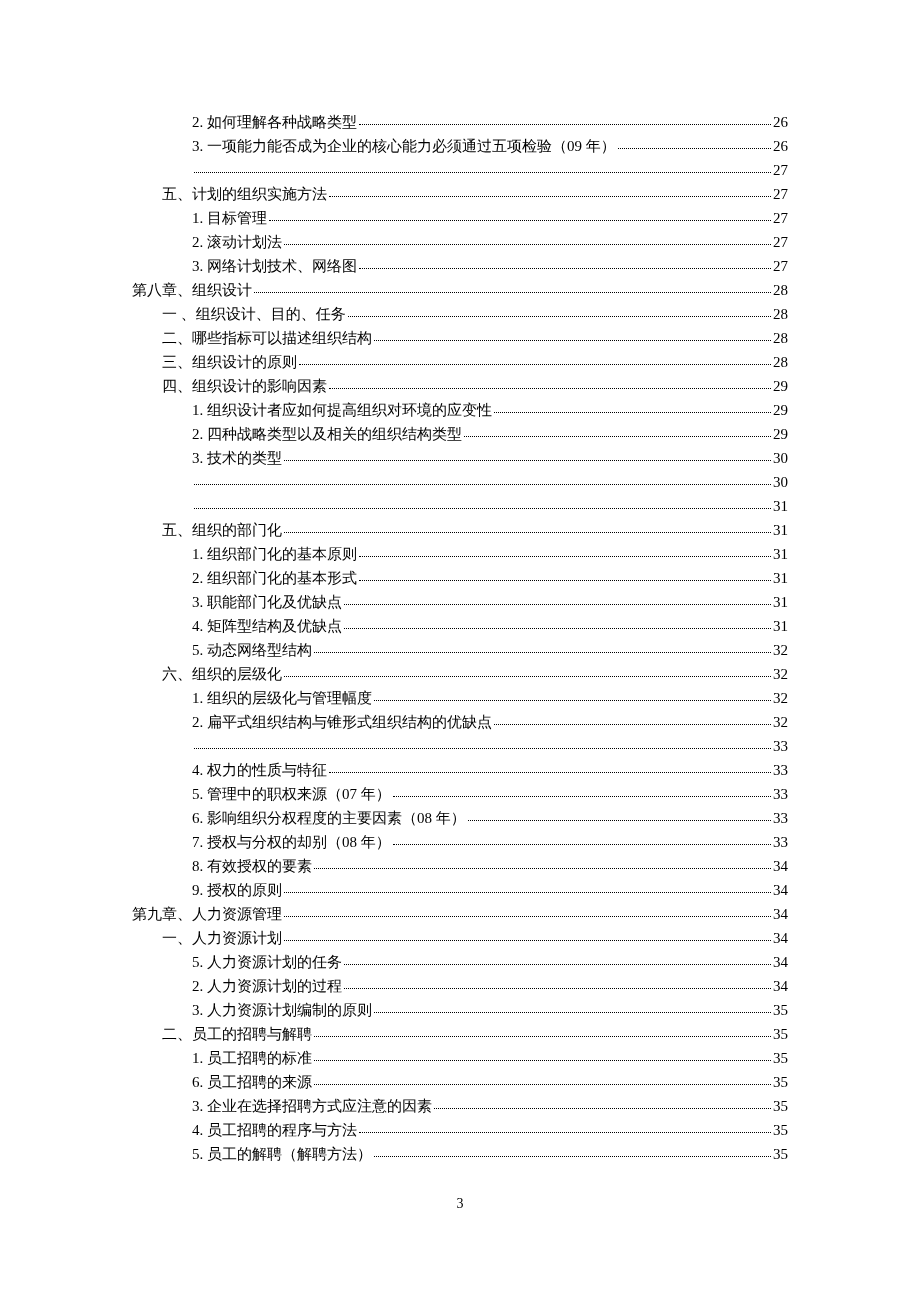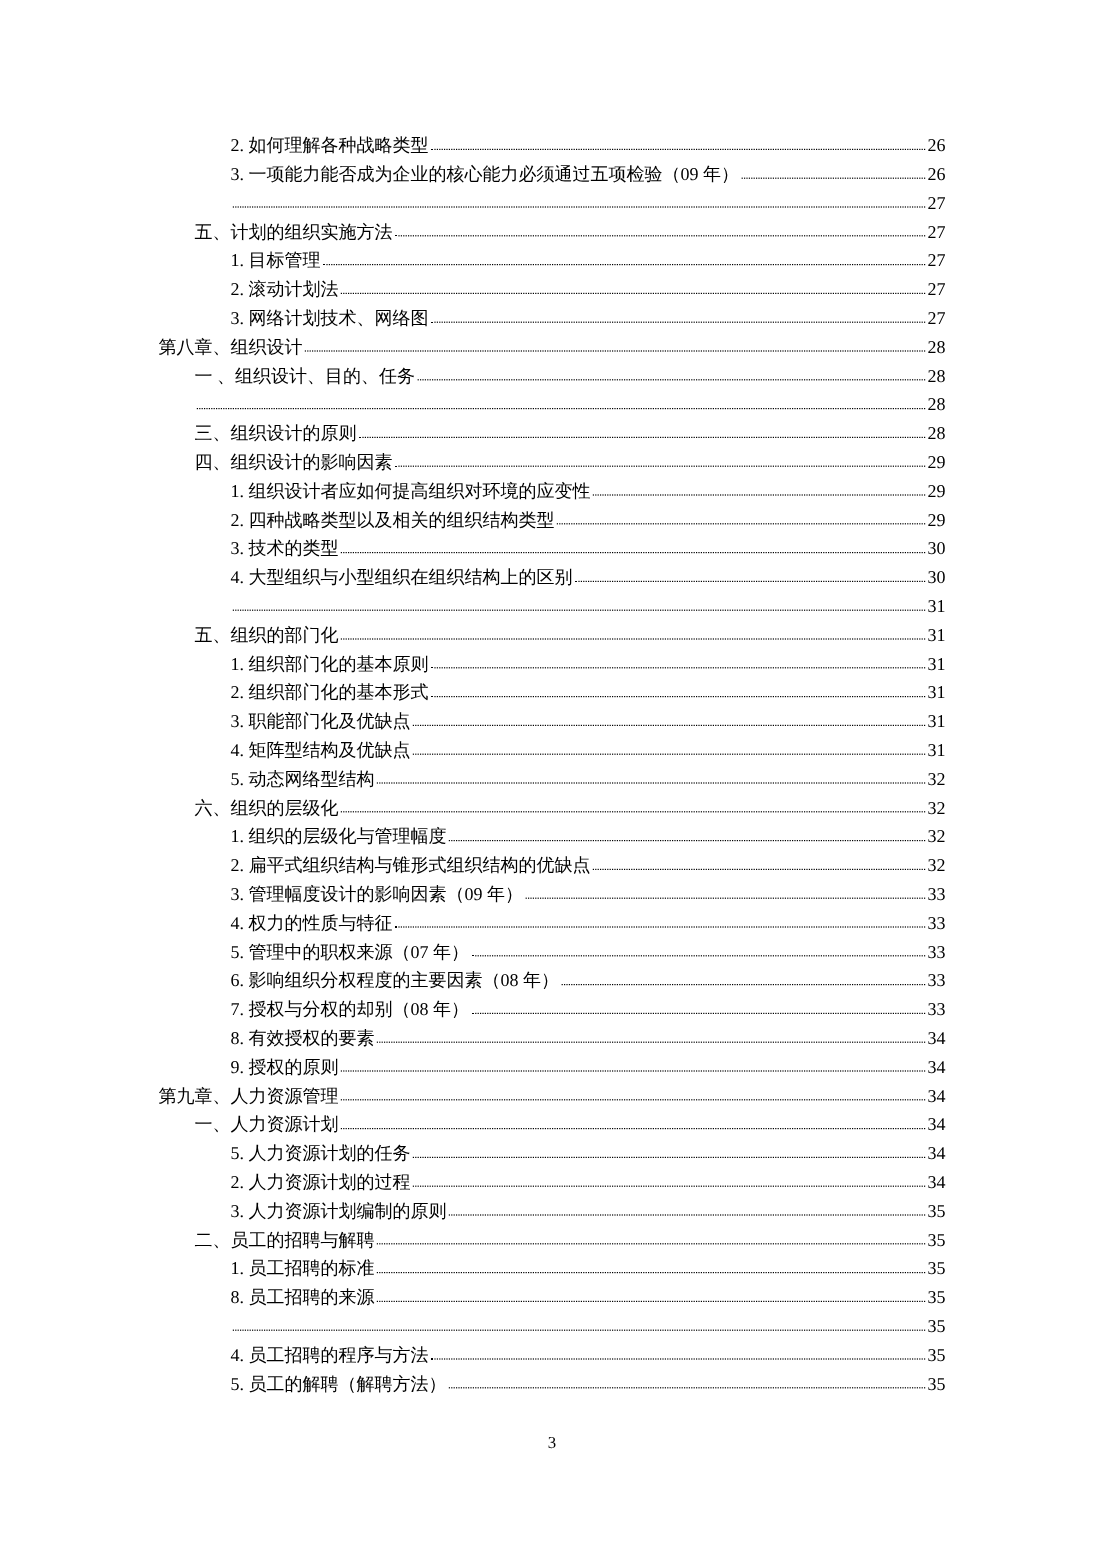--- a/index.html
+++ b/index.html
@@ -96,20 +96,21 @@
         <span class="toc-text">第八章、组织设计</span>
         <span class="toc-dots"></span>
         <span class="toc-page">28</span>
       </div>
       <div class="toc-line indent-section">
         <span class="toc-text">一 、组织设计、目的、任务</span>
         <span class="toc-dots"></span>
         <span class="toc-page">28</span>
       </div>
       <div class="toc-line indent-section">
+        <span class="toc-text">二、哪些指标可以描述组织结构</span>
         <span class="toc-dots"></span>
         <span class="toc-page">28</span>
       </div>
       <div class="toc-line indent-section">
         <span class="toc-text">三、组织设计的原则</span>
         <span class="toc-dots"></span>
         <span class="toc-page">28</span>
       </div>
       <div class="toc-line indent-section">
         <span class="toc-text">四、组织设计的影响因素</span>
@@ -125,21 +126,20 @@
         <span class="toc-text">2. 四种战略类型以及相关的组织结构类型</span>
         <span class="toc-dots"></span>
         <span class="toc-page">29</span>
       </div>
       <div class="toc-line indent-item">
         <span class="toc-text">3. 技术的类型</span>
         <span class="toc-dots"></span>
         <span class="toc-page">30</span>
       </div>
       <div class="toc-line indent-item">
-        <span class="toc-text">4. 大型组织与小型组织在组织结构上的区别</span>
         <span class="toc-dots"></span>
         <span class="toc-page">30</span>
       </div>
       <div class="toc-line indent-item">
         <span class="toc-dots"></span>
         <span class="toc-page">31</span>
       </div>
       <div class="toc-line indent-section">
         <span class="toc-text">五、组织的部门化</span>
         <span class="toc-dots"></span>
@@ -179,21 +179,20 @@
         <span class="toc-text">1. 组织的层级化与管理幅度</span>
         <span class="toc-dots"></span>
         <span class="toc-page">32</span>
       </div>
       <div class="toc-line indent-item">
         <span class="toc-text">2. 扁平式组织结构与锥形式组织结构的优缺点</span>
         <span class="toc-dots"></span>
         <span class="toc-page">32</span>
       </div>
       <div class="toc-line indent-item">
-        <span class="toc-text">3. 管理幅度设计的影响因素（09 年）</span>
         <span class="toc-dots"></span>
         <span class="toc-page">33</span>
       </div>
       <div class="toc-line indent-item">
         <span class="toc-text">4. 权力的性质与特征</span>
         <span class="toc-dots"></span>
         <span class="toc-page">33</span>
       </div>
       <div class="toc-line indent-item">
         <span class="toc-text">5. 管理中的职权来源（07 年）</span>
@@ -249,25 +248,26 @@
         <span class="toc-text">二、员工的招聘与解聘</span>
         <span class="toc-dots"></span>
         <span class="toc-page">35</span>
       </div>
       <div class="toc-line indent-item">
         <span class="toc-text">1. 员工招聘的标准</span>
         <span class="toc-dots"></span>
         <span class="toc-page">35</span>
       </div>
       <div class="toc-line indent-item">
-        <span class="toc-text">8. 员工招聘的来源</span>
-        <span class="toc-dots"></span>
-        <span class="toc-page">35</span>
-      </div>
-      <div class="toc-line indent-item">
+        <span class="toc-text">6. 员工招聘的来源</span>
+        <span class="toc-dots"></span>
+        <span class="toc-page">35</span>
+      </div>
+      <div class="toc-line indent-item">
+        <span class="toc-text">3. 企业在选择招聘方式应注意的因素</span>
         <span class="toc-dots"></span>
         <span class="toc-page">35</span>
       </div>
       <div class="toc-line indent-item">
         <span class="toc-text">4. 员工招聘的程序与方法</span>
         <span class="toc-dots"></span>
         <span class="toc-page">35</span>
       </div>
       <div class="toc-line indent-item">
         <span class="toc-text">5. 员工的解聘（解聘方法）</span>

